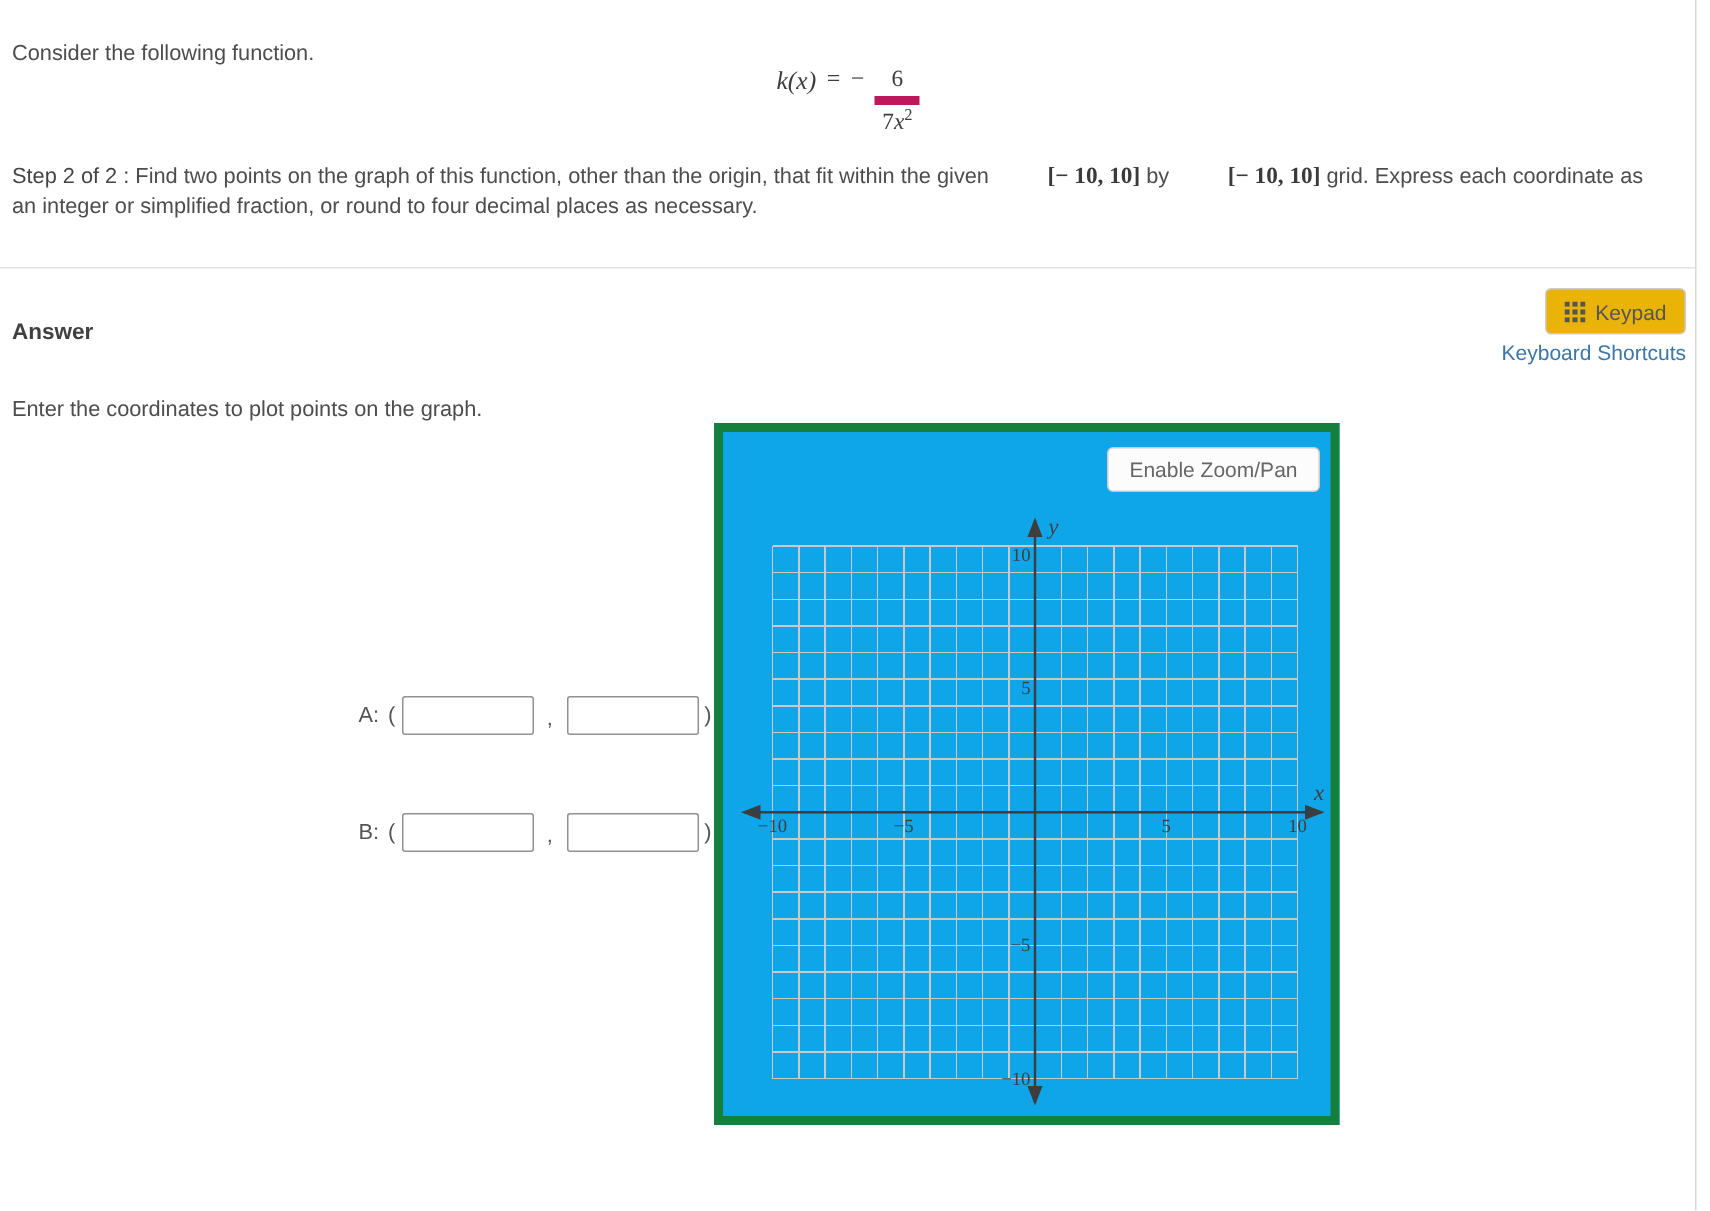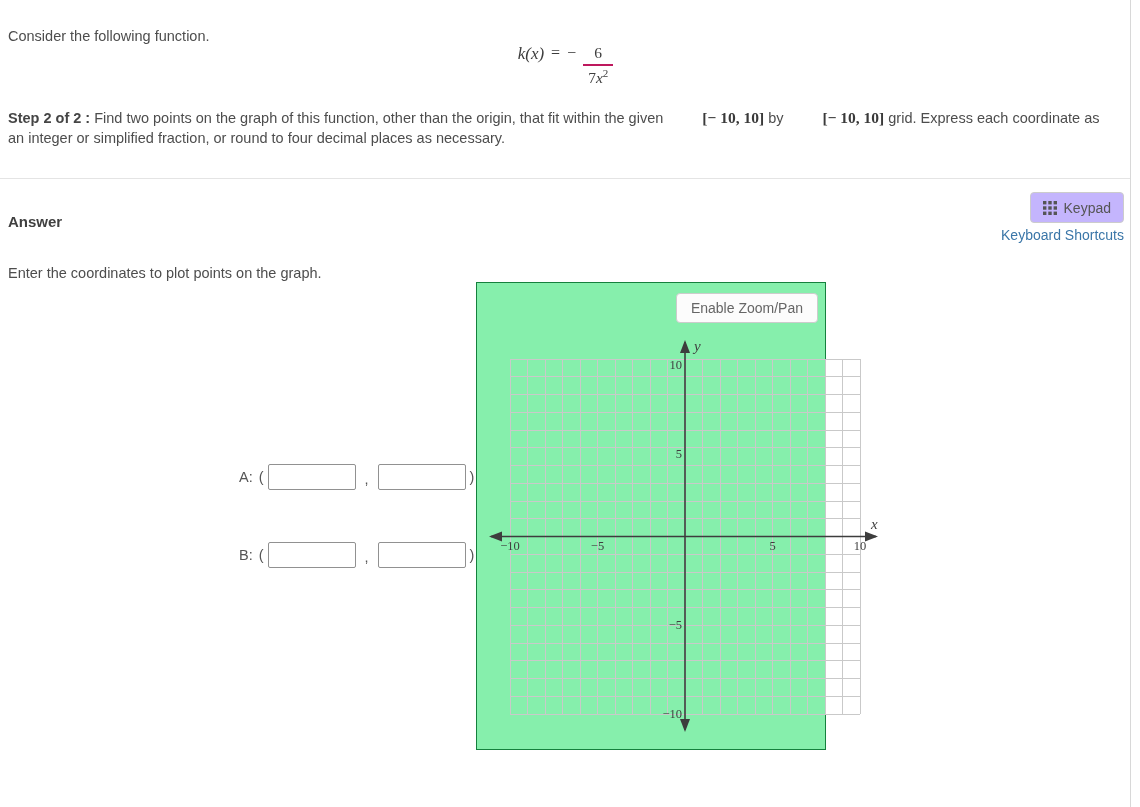--- a/index.html
+++ b/index.html
@@ -13,56 +13,56 @@
 
   .formula {
     position: absolute; left: 0; top: 44px; width: 1131px;
     display: flex; justify-content: center; gap: 7px;
     font-family: "Liberation Serif", serif; color: #3d3d3d;
   }
   .math-lhs { font-style: italic; font-size: 17px; }
   .math-rel, .math-sign { font-size: 16px; }
   .frac { display: inline-flex; flex-direction: column; align-items: center; font-size: 15.5px; }
   .frac .num { padding: 0 6px 2px; }
-  .frac .den { padding: 2px 5px 0; border-top: 2px solid #be185d; }
+  .frac .den { padding: 2px 5px 0; border-top: 6px solid #be185d; }
   .den-var { font-style: italic; }
   .frac sup { font-size: 11px; line-height: 1; }
 
   .step { position: absolute; left: 8px; top: 108px; width: 1092px; line-height: 20px; margin: 0; }
-  .step-label { font-weight: bold; color: #454545; }
+  .step-label { font-weight: normal; color: #454545; }
   .step-range { font-family: "Liberation Serif", serif; font-weight: bold; font-size: 15.5px; color: #3a3a3a; margin-left: 35px; }
 
   .divider { position: absolute; left: 0; top: 178px; width: 1131px; height: 1px; background: #e4e4e4; }
   .right-edge { position: absolute; left: 1130px; top: 0; width: 1px; height: 807px; background: #d8d8d8; }
 
   .answer-heading { position: absolute; left: 8px; top: 213px; font-size: 15px; font-weight: bold; color: #404040; }
 
   .keypad-btn {
     position: absolute; top: 192px; right: 16px; height: 31px;
     display: inline-flex; align-items: center; gap: 7px; padding: 0 12px;
-    background: #c4b5fd; border: 1px solid #cccccc; border-radius: 4px;
+    background: #eab308; border: 1px solid #cccccc; border-radius: 4px;
     font-family: inherit; font-size: 14px; color: #555; cursor: pointer;
   }
   .kb-link { position: absolute; top: 227px; right: 16px; font-size: 14px; color: #3a76a8; text-decoration: none; cursor: pointer; }
 
   .instruction { position: absolute; left: 8px; top: 265px; text-align: right; }
 
   .point-row { position: absolute; display: flex; align-items: center; gap: 4px; color: #555; }
   .point-row.a { left: 239px; top: 464px; }
   .point-row.b { left: 239px; top: 542px; }
   .pt-label { margin-right: 2px; }
   .coord-input {
     width: 88px; height: 26px; border: 1px solid #919191; border-radius: 2px;
     background: #fff; font-family: inherit; font-size: 14px; padding: 2px 6px;
   }
   .comma { margin: 4px 5px 0 5px; }
 
   .graph-panel {
-    position: absolute; left: 476px; top: 282px; width: 350px; height: 468px;
-    border: 1px solid #15803d; background: #86efac;
+    position: absolute; left: 476px; top: 282px; width: 417px; height: 468px;
+    border: 6px solid #15803d; background: #0ea5e9;
   }
   .zoom-btn {
     position: absolute; top: 10px; right: 7px; height: 30px; padding: 0 14px;
     background: #fcfcfc; border: 1px solid #cccccc; border-radius: 4px;
     font-family: inherit; font-size: 14px; color: #666; cursor: pointer;
   }
   .graph-svg { position: absolute; left: 0; top: 48px; }
   .gridline { stroke: #c9c9c9; stroke-width: 1; shape-rendering: crispEdges; }
   .axisline { stroke: #3d3d3d; stroke-width: 1.6; }
   .arrow { fill: #3d3d3d; }

